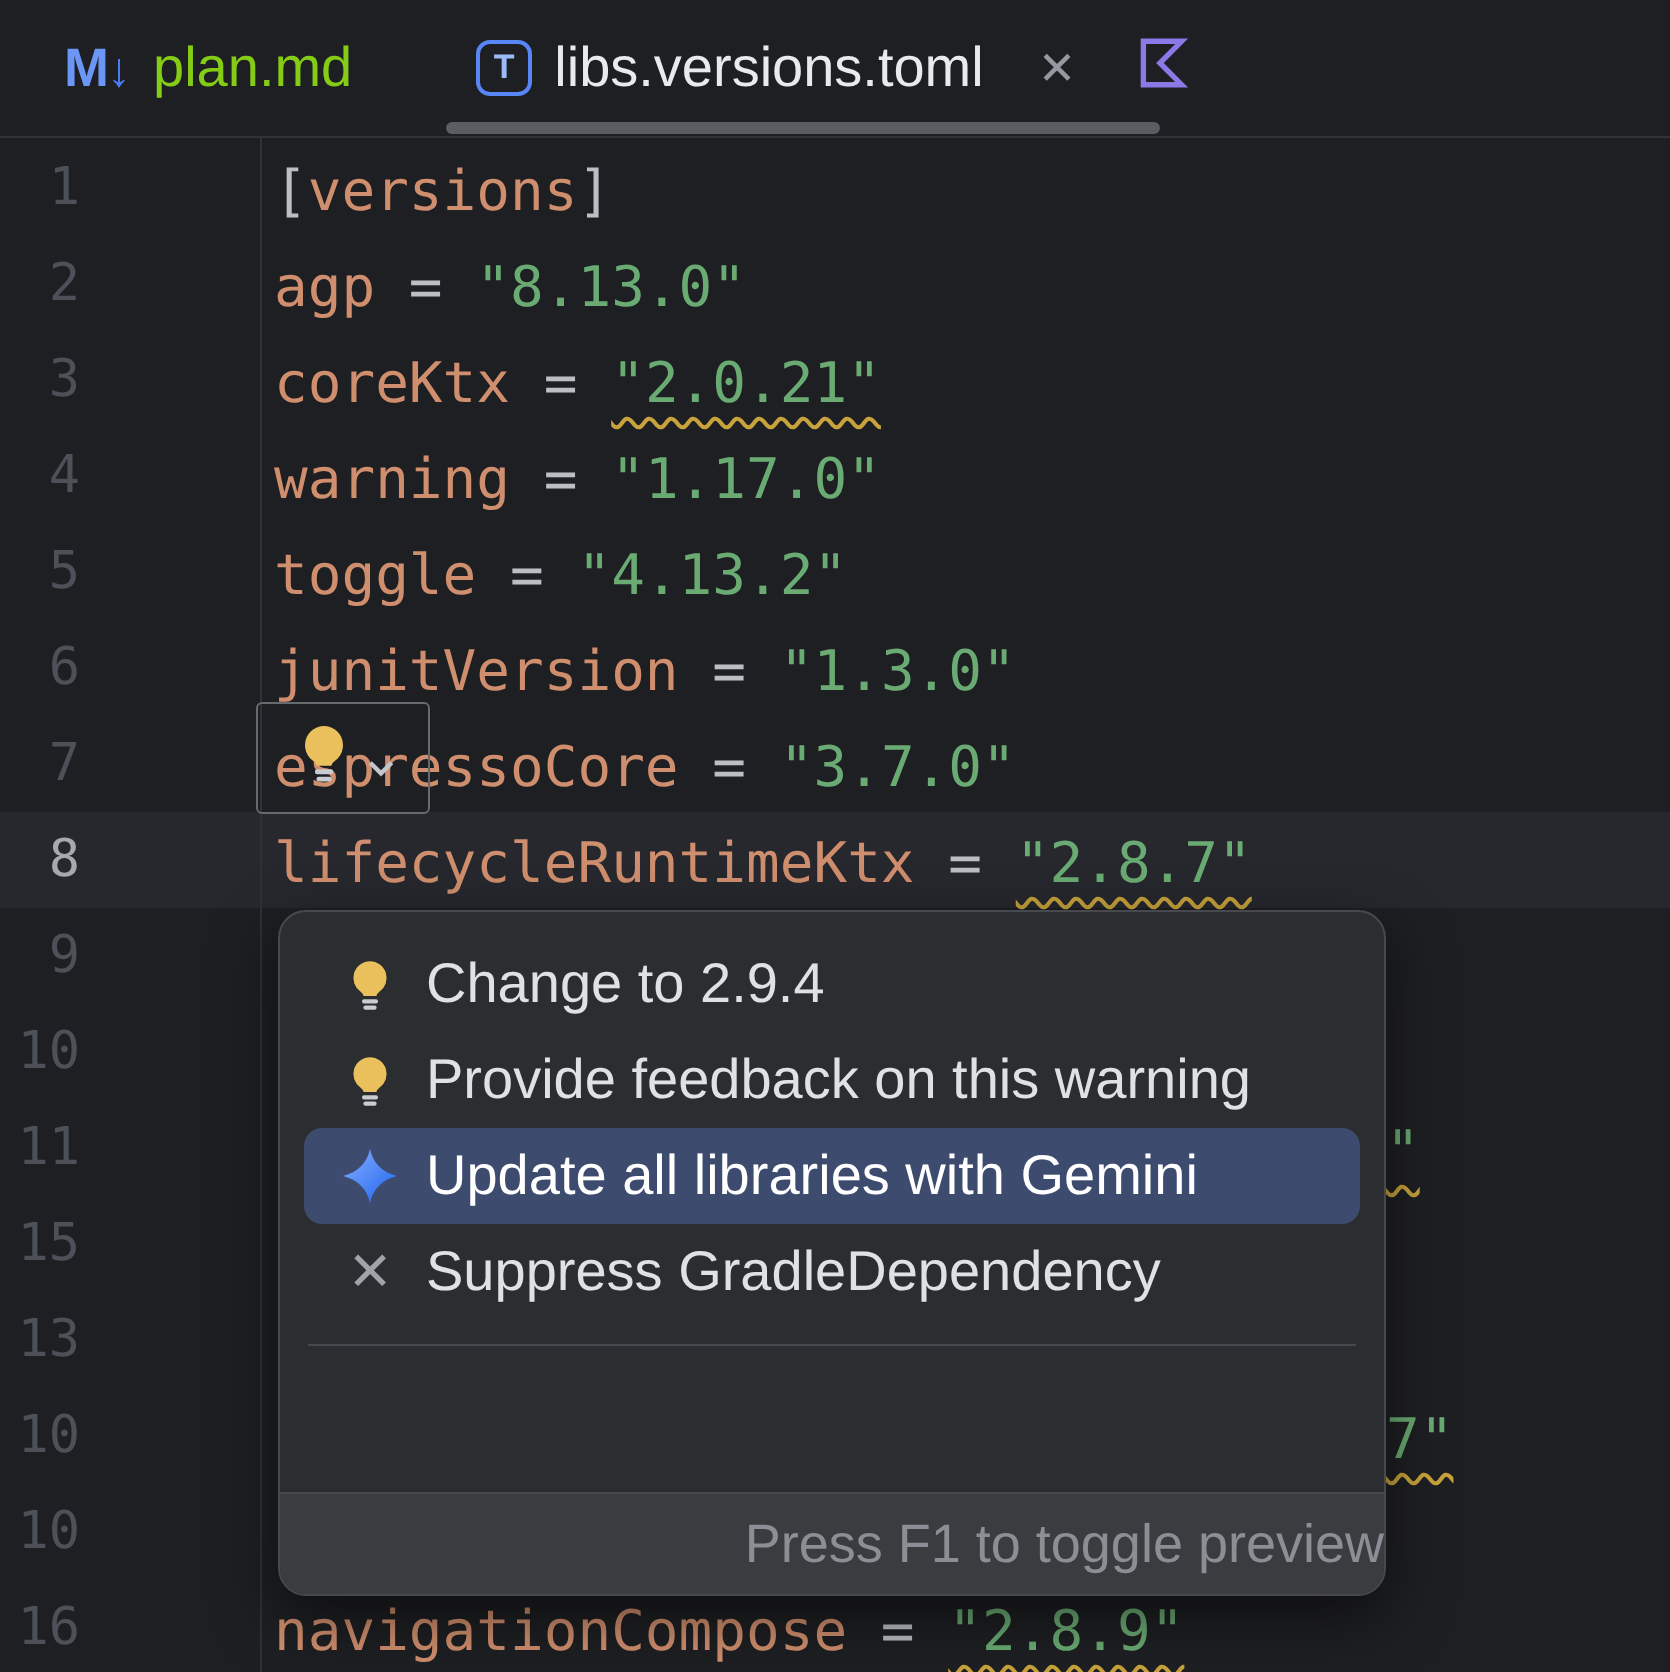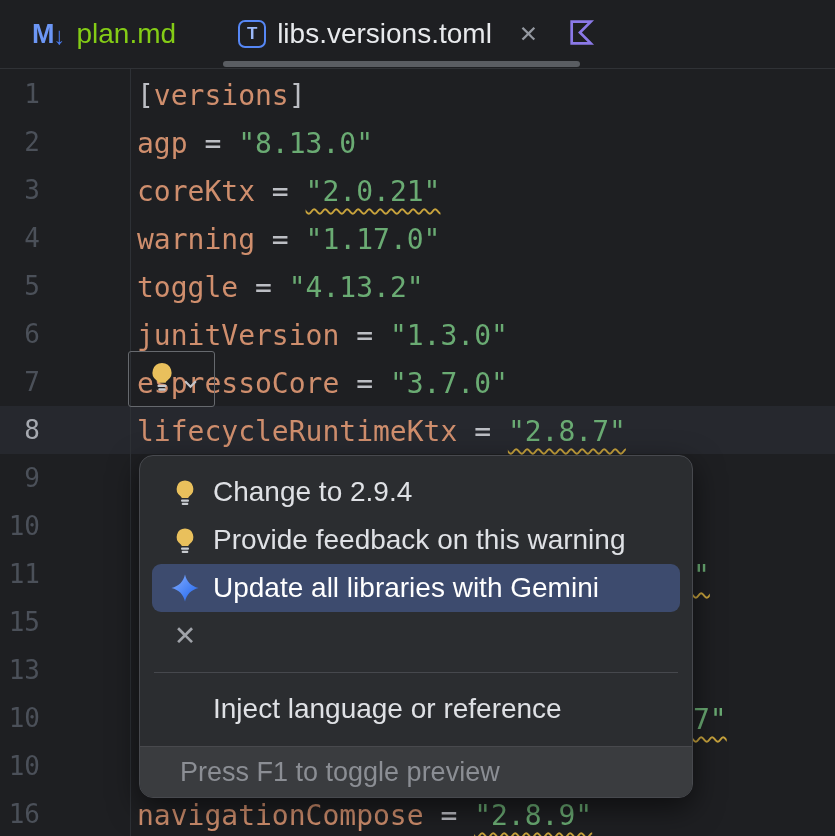--- a/index.html
+++ b/index.html
@@ -75,21 +75,21 @@
     padding:0 10px 0 18px;border-radius:9px;gap:13px;
     color:#DFE1E5;font-size:28px;white-space:nowrap;
   }
   .pitem.selected{background:#3D4B6E;color:#FFFFFF;}
   .picon{width:30px;height:30px;display:flex;align-items:center;justify-content:center;flex:none;}
   .picon .xglyph{color:#A0A3A9;font-size:27px;line-height:1;}
   .psep{height:1px;background:#46484D;margin:12px 14px;}
   .pfooter{
     position:absolute;left:0;right:0;bottom:0;height:50px;
     background:#3A3C3F;border-top:1px solid #48494D;
-    color:#8B8E94;font-size:27px;line-height:50px;padding-left:40px;
+    color:#8B8E94;font-size:27px;line-height:50px;padding-left:40px;text-align:right;
   }
 </style>
 </head>
 <body>
 
 <div class="tabbar" id="tabs">
     <div class="tab" id="tab-0">
       <span class="md-icon">
         <b>M</b>
         <span class="arr">↓</span>
@@ -227,21 +227,21 @@
             </defs>
             <path fill="url(#gg1)" d="M15 1.5c1.45 7 6.05 11.6 13.5 13.5-7.45 1.9-12.05 6.5-13.5 13.5-1.45-7-6.05-11.6-13.5-13.5C8.95 13.1 13.55 8.5 15 1.5z"></path>
           </svg>
         </span>
         <span>Update all libraries with Gemini</span>
       </div>
       <div class="pitem">
         <span class="picon">
           <span class="xglyph">✕</span>
         </span>
+        <span>Suppress GradleDependency</span>
       </div>
       <div class="psep"></div>
       <div class="pitem">
         <span class="picon"></span>
-        <span>Inject language or reference</span>
       </div>
     </div>
   <div class="pfooter">Press F1 to toggle preview</div>
 </div>
 
 </body></html>

